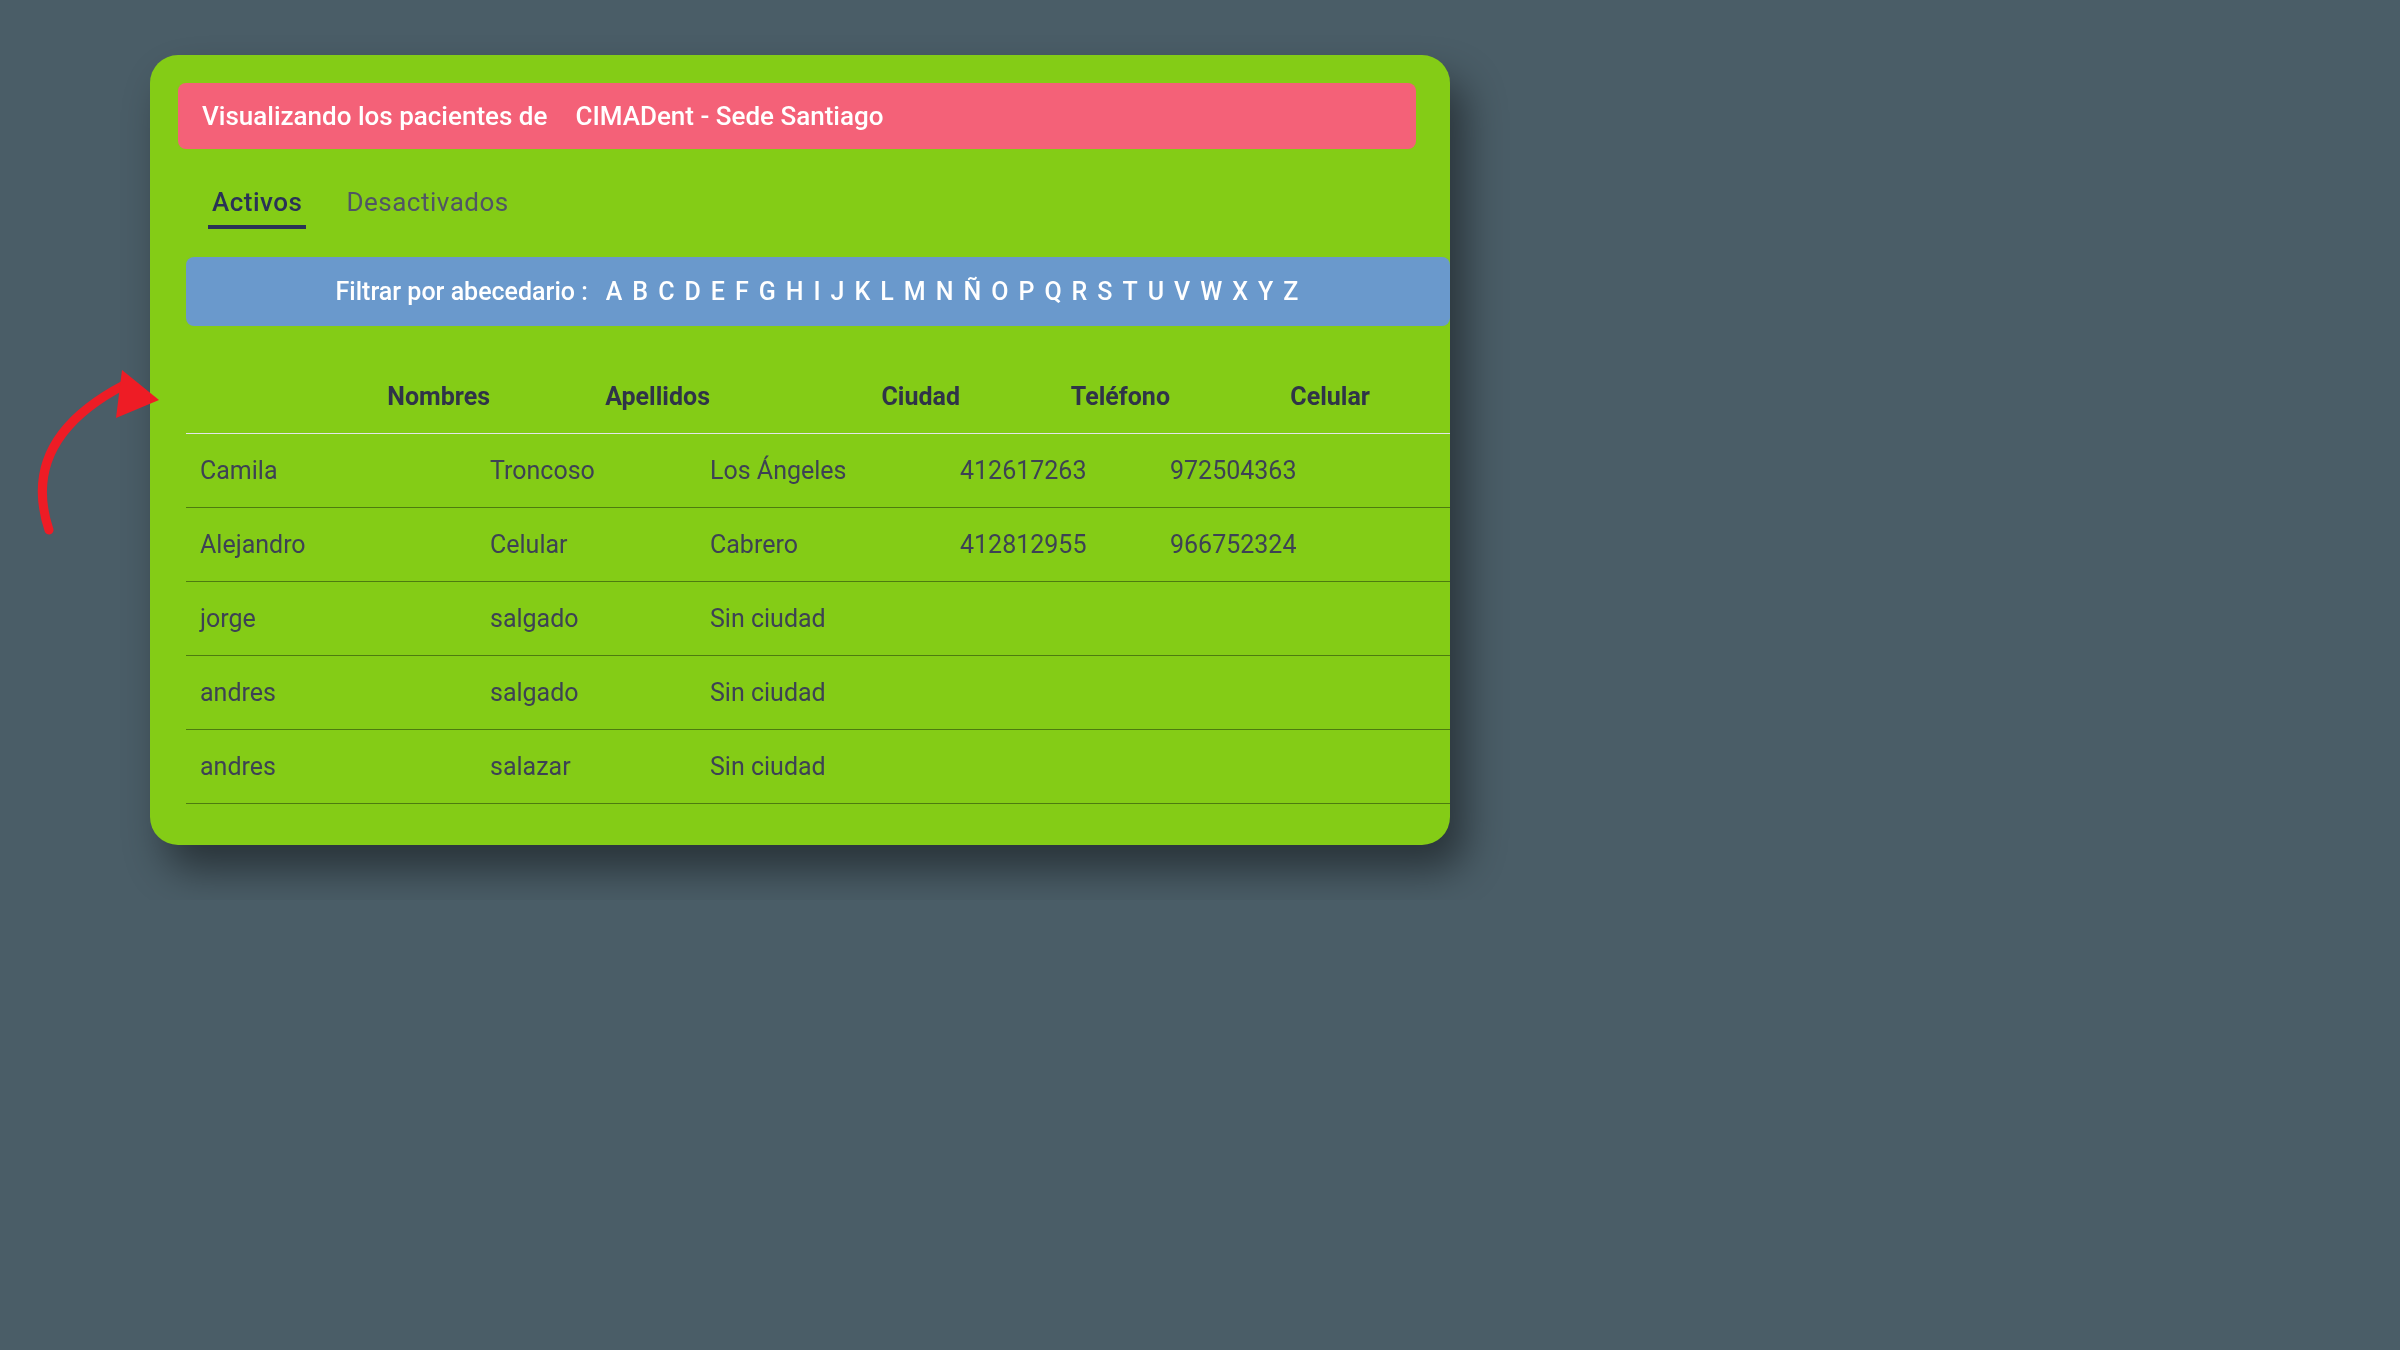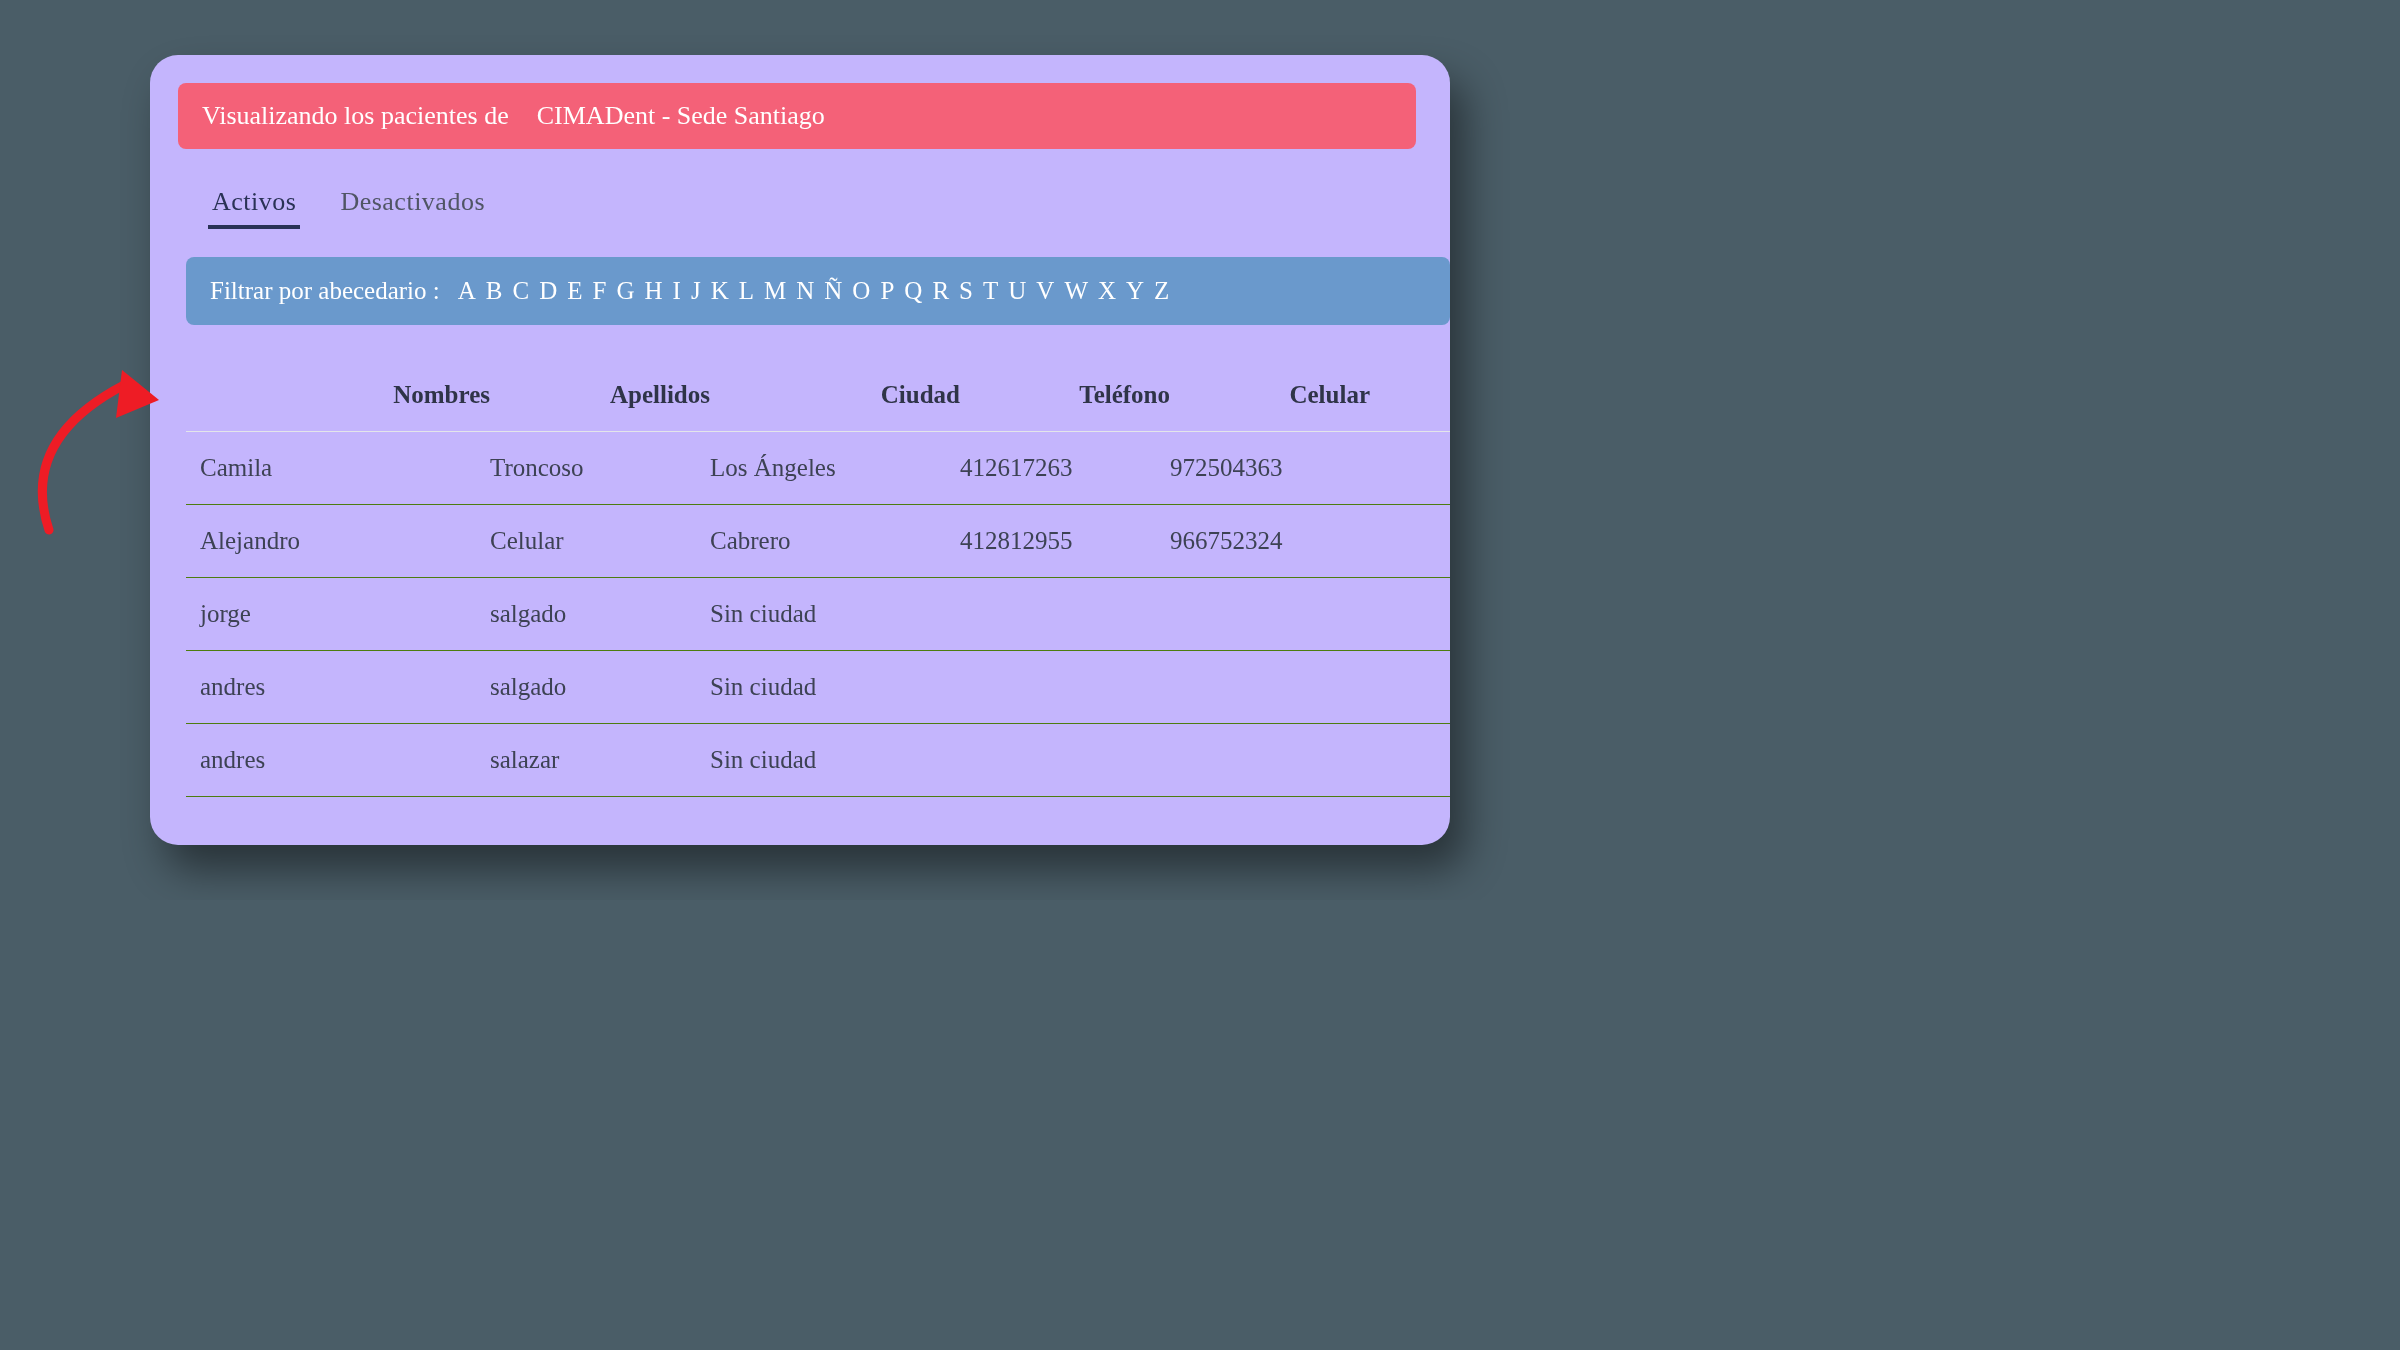--- a/index.html
+++ b/index.html
@@ -12,29 +12,28 @@
       background: #4a5d67;
       width: 1600px;
       height: 900px;
       display: flex;
       align-items: center;
       justify-content: center;
       position: relative;
       overflow: hidden;
     }
     .card {
-      background: #c4b5fd;
+      background: #84cc16;
       border-radius: 28px;
       width: 1300px;
       height: 790px;
       padding: 28px 0 0 28px;
       box-shadow: 15px 25px 40px rgba(0,0,0,0.45);
       position: relative;
       overflow: hidden;
-      font-family: Liberation Serif, serif;
     }
     .header-banner {
       background: #f46178;
       color: #ffffff;
       border-radius: 8px;
       padding: 18px 24px;
       margin-right: 34px;
       font-size: 26px;
       font-weight: 500;
       display: flex;
@@ -67,20 +66,21 @@
       color: #ffffff;
       border-radius: 8px;
       padding: 20px 24px;
       margin-top: 28px;
       margin-left: 8px;
       font-size: 25px;
       display: flex;
       align-items: center;
       gap: 18px;
       font-weight: 500;
+      justify-content: center;
     }
     .alphabet {
       display: flex;
       gap: 8px;
       letter-spacing: 2px;
     }
     .alphabet span {
       cursor: pointer;
     }
     .table-wrap {

